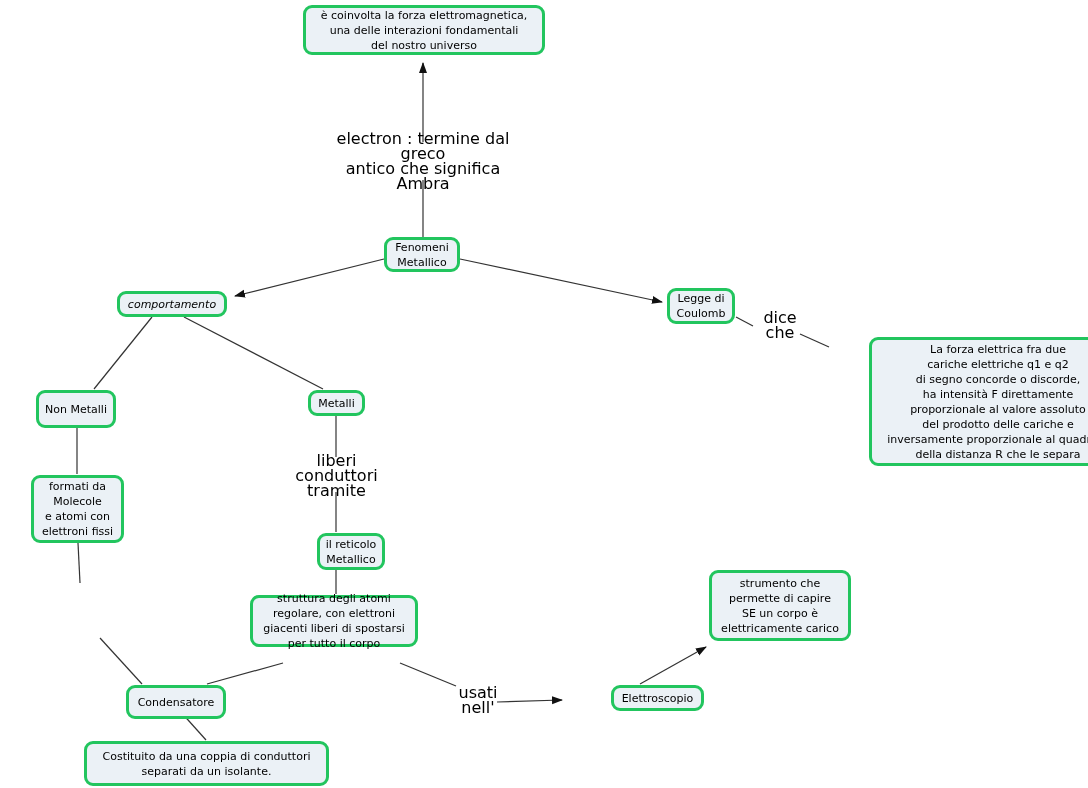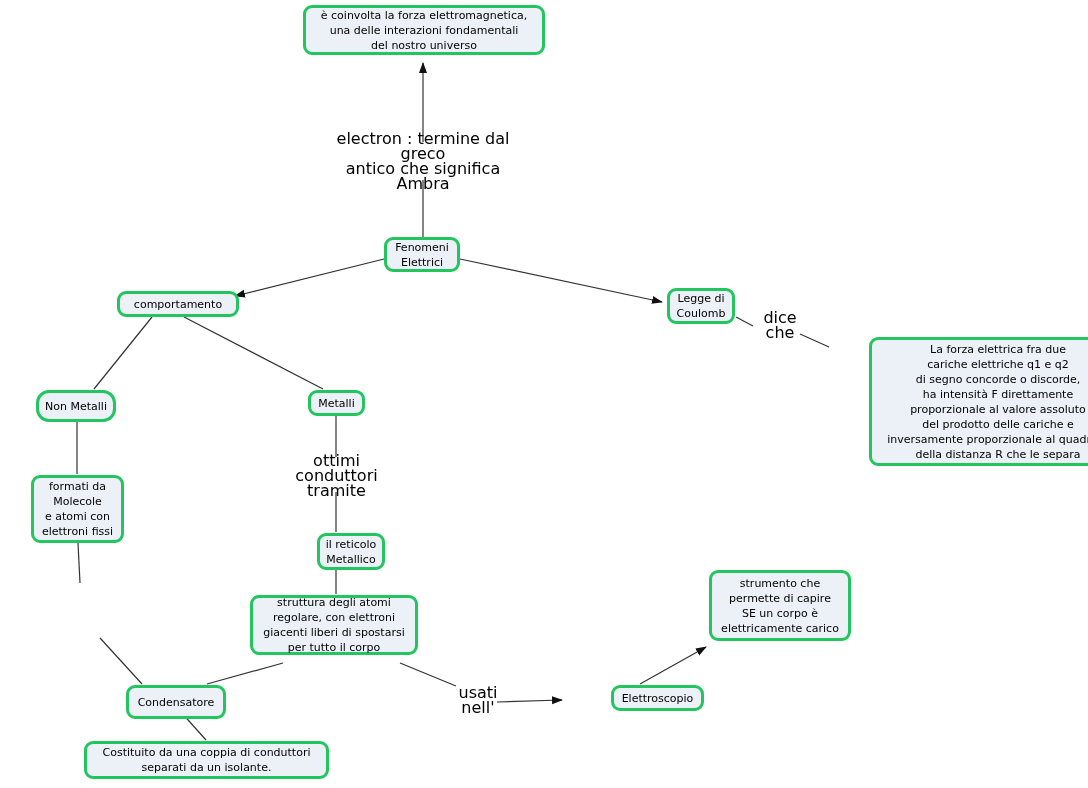--- a/index.html
+++ b/index.html
@@ -80,67 +80,67 @@
   </svg>
 
   <div class="node" style="left:303px;top:5px;width:242px;height:50px;">è coinvolta la forza elettromagnetica,
 una delle interazioni fondamentali
 del nostro universo</div>
 
   <div class="link-label" style="left:330px;top:144px;width:186px;height:34px;">electron : termine dal greco
 antico che significa Ambra</div>
 
   <div class="node" style="left:384px;top:237px;width:76px;height:35px;">Fenomeni
-Elettrici</div>
+Metallico</div>
 
-  <div class="node" style="left:117px;top:291px;width:122px;height:26px;">comportamento</div>
+  <div class="node" style="left:117px;top:291px;width:110px;height:26px;font-style:italic;">comportamento</div>
 
   <div class="node" style="left:667px;top:288px;width:68px;height:36px;">Legge di
 Coulomb</div>
 
   <div class="link-label" style="left:750px;top:316px;width:60px;height:17px;">dice che</div>
 
   <div class="node" style="left:828px;top:337px;width:258px;height:129px;margin-left:41px;">La forza elettrica fra due
 cariche elettriche q1 e q2
 di segno concorde o discorde,
 ha intensità F direttamente
 proporzionale al valore assoluto
 del prodotto delle cariche e
 inversamente proporzionale al quadrato
 della distanza R che le separa</div>
 
-  <div class="node" style="left:36px;top:390px;width:80px;height:32px;border-radius:13px;">Non Metalli</div>
+  <div class="node" style="left:36px;top:390px;width:80px;height:38px;">Non Metalli</div>
 
   <div class="node" style="left:308px;top:390px;width:57px;height:26px;">Metalli</div>
 
-  <div class="link-label" style="left:283px;top:459px;width:107px;height:33px;">ottimi conduttori
+  <div class="link-label" style="left:283px;top:459px;width:107px;height:33px;">liberi conduttori
 tramite</div>
 
   <div class="node" style="left:31px;top:475px;width:93px;height:68px;">formati da
 Molecole
 e atomi con
 elettroni fissi</div>
 
   <div class="node" style="left:317px;top:533px;width:68px;height:37px;">il reticolo
 Metallico</div>
 
   <div class="node" style="left:709px;top:570px;width:142px;height:71px;">strumento che
 permette di capire
 SE un corpo è
 elettricamente carico</div>
 
 
-  <div class="node" style="left:250px;top:595px;width:168px;height:60px;">struttura degli atomi
+  <div class="node" style="left:250px;top:595px;width:168px;height:52px;">struttura degli atomi
 regolare, con elettroni
 giacenti liberi di spostarsi
 per tutto il corpo</div>
 
   <div class="node" style="left:126px;top:685px;width:100px;height:34px;">Condensatore</div>
 
   <div class="link-label" style="left:452px;top:683px;width:52px;height:33px;">usati
 nell'</div>
 
   <div class="node" style="left:567px;top:685px;width:93px;height:26px;margin-left:44px;">Elettroscopio</div>
 
-  <div class="node" style="left:84px;top:741px;width:245px;height:38px;">Costituito da una coppia di conduttori
+  <div class="node" style="left:84px;top:741px;width:245px;height:45px;">Costituito da una coppia di conduttori
 separati da un isolante.</div>
 
 </div>
 
 </body></html>

